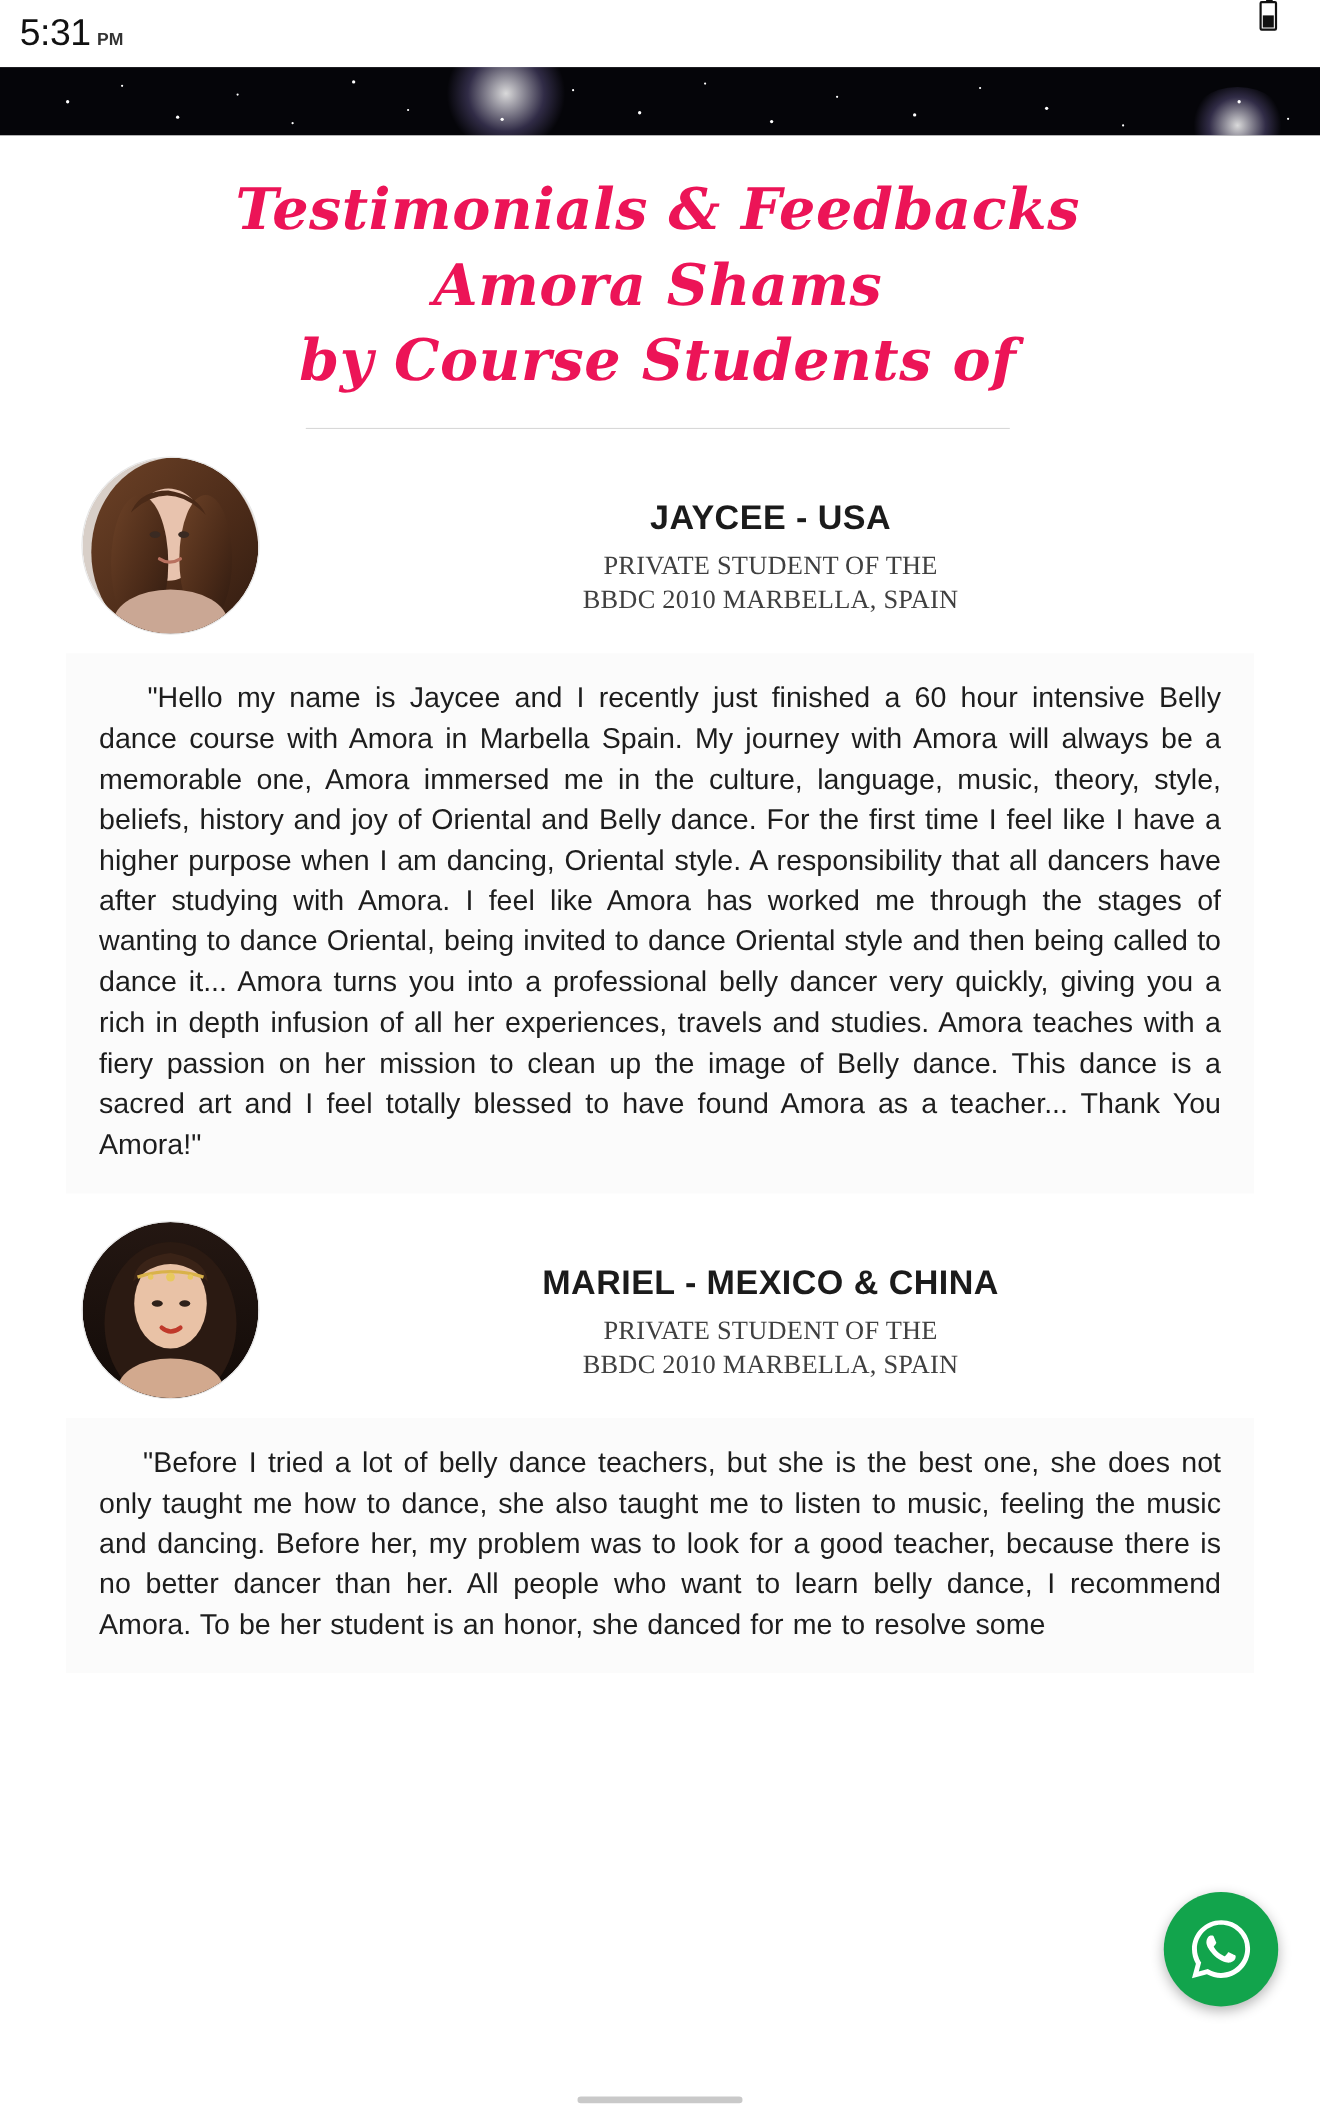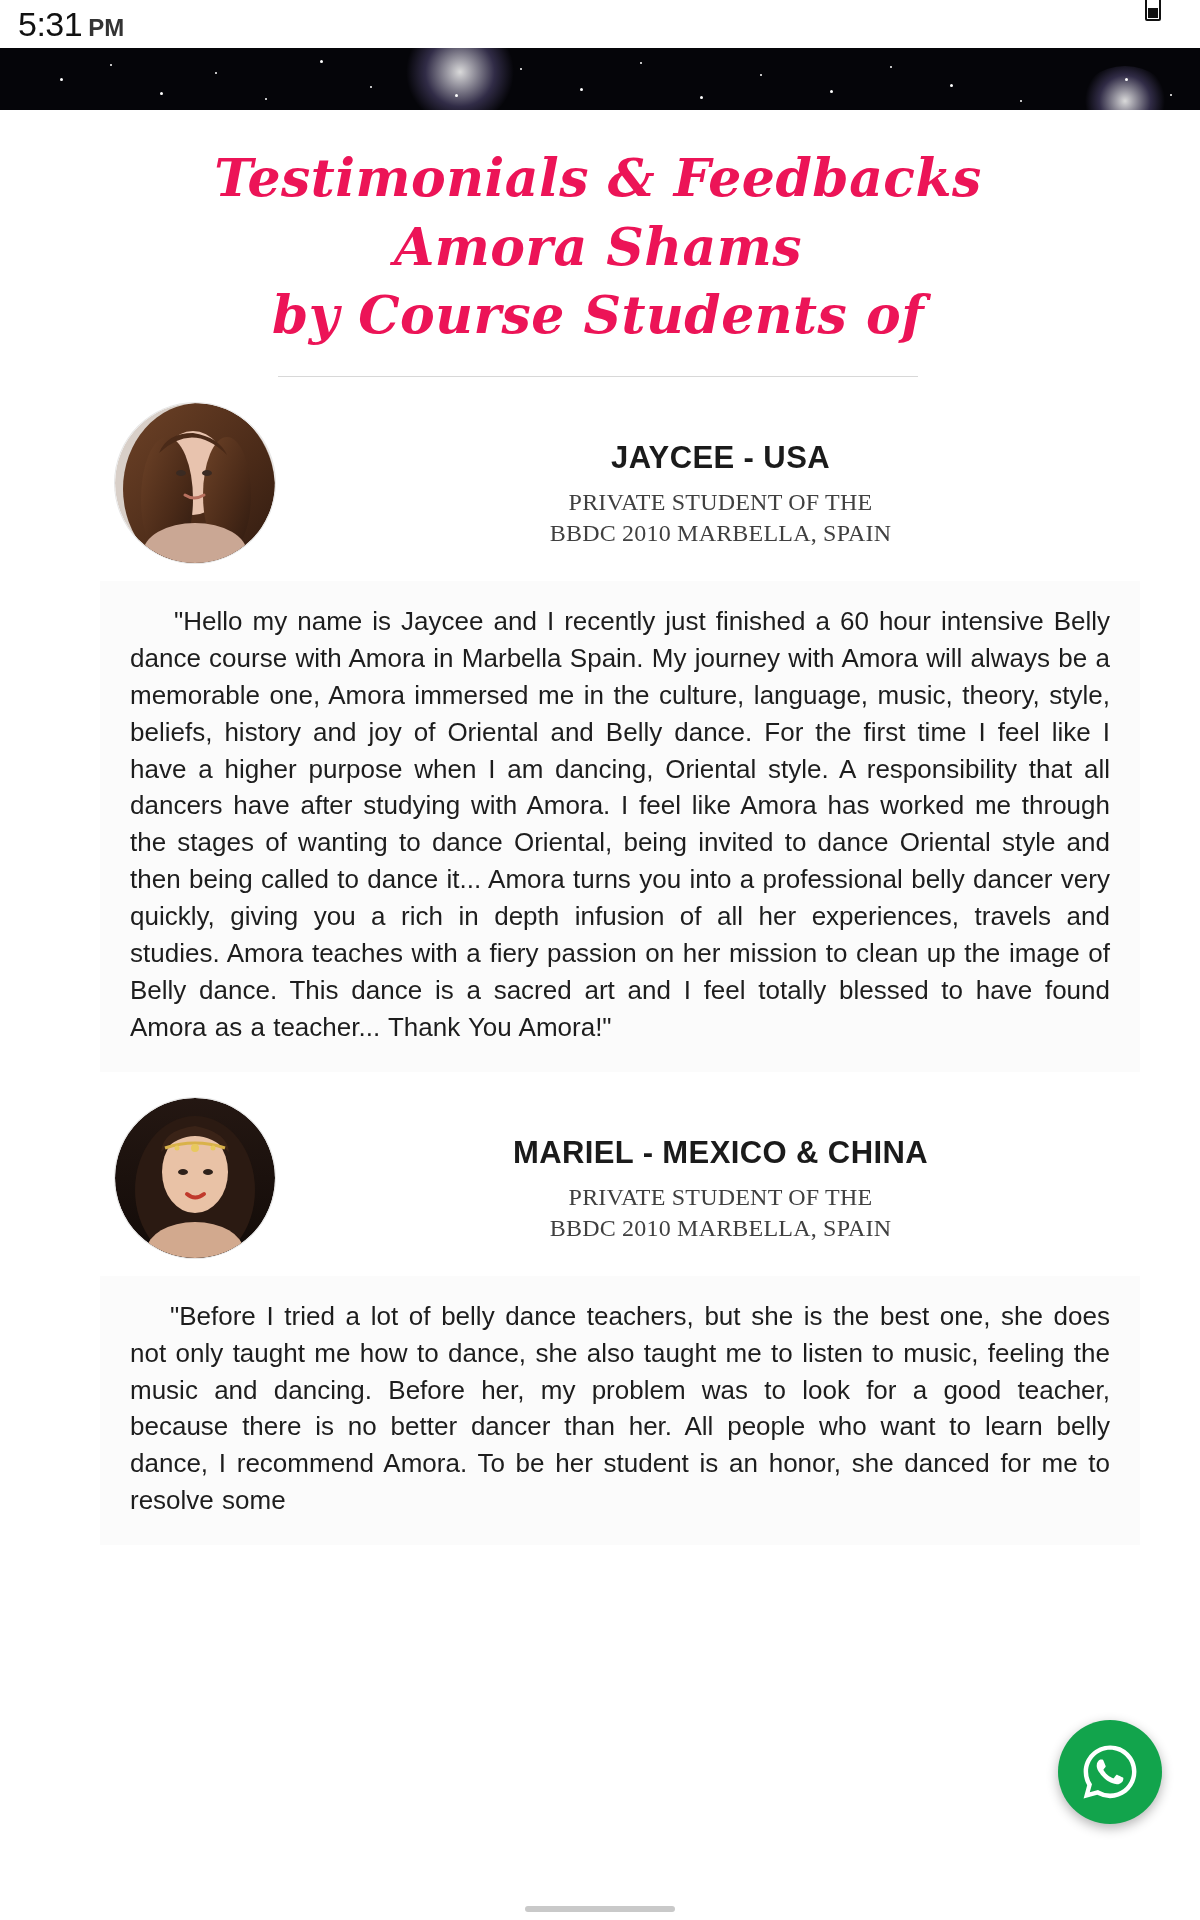--- a/index.html
+++ b/index.html
@@ -13,40 +13,40 @@
   .device {
     position: relative;
     width: 1200px;
     height: 1920px;
     background: #ffffff;
     overflow: hidden;
   }
 
   
   .statusbar {
-    height: 48px;
+    height: 61px;
     background: #ffffff;
     display: flex;
     align-items: center;
     justify-content: space-between;
     padding: 0 16px 0 18px;
   }
   .status-left {
     display: flex;
     align-items: baseline;
     gap: 6px;
   }
   .status-time {
     font-size: 34px;
     font-weight: 400;
     color: #111;
     letter-spacing: -0.5px;
   }
   .status-ampm {
-    font-size: 24px;
+    font-size: 16px;
     font-weight: 700;
     color: #333;
   }
   .status-right {
     display: flex;
     align-items: center;
     gap: 7px;
     flex-direction: column;
   }
   .lte-label {
@@ -139,21 +139,20 @@
   }
   .divider {
     margin: 26px auto 0 auto;
     width: 640px;
     height: 1px;
     background: #d8d8d8;
   }
 
   .testimonial {
     margin-top: 26px;
-    padding-left: 40px;
   }
   .t-head {
     display: flex;
     align-items: flex-start;
     padding: 0 60px 0 75px;
     gap: 26px;
   }
   .avatar {
     width: 160px;
     height: 160px;

